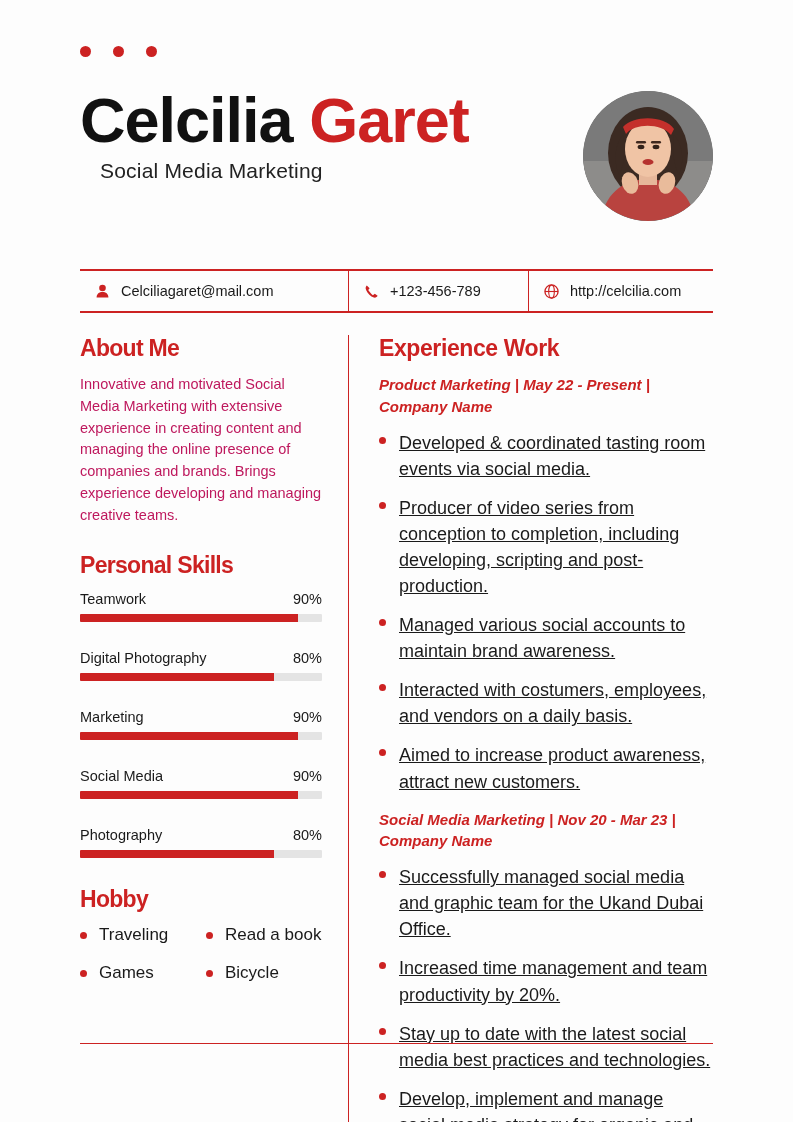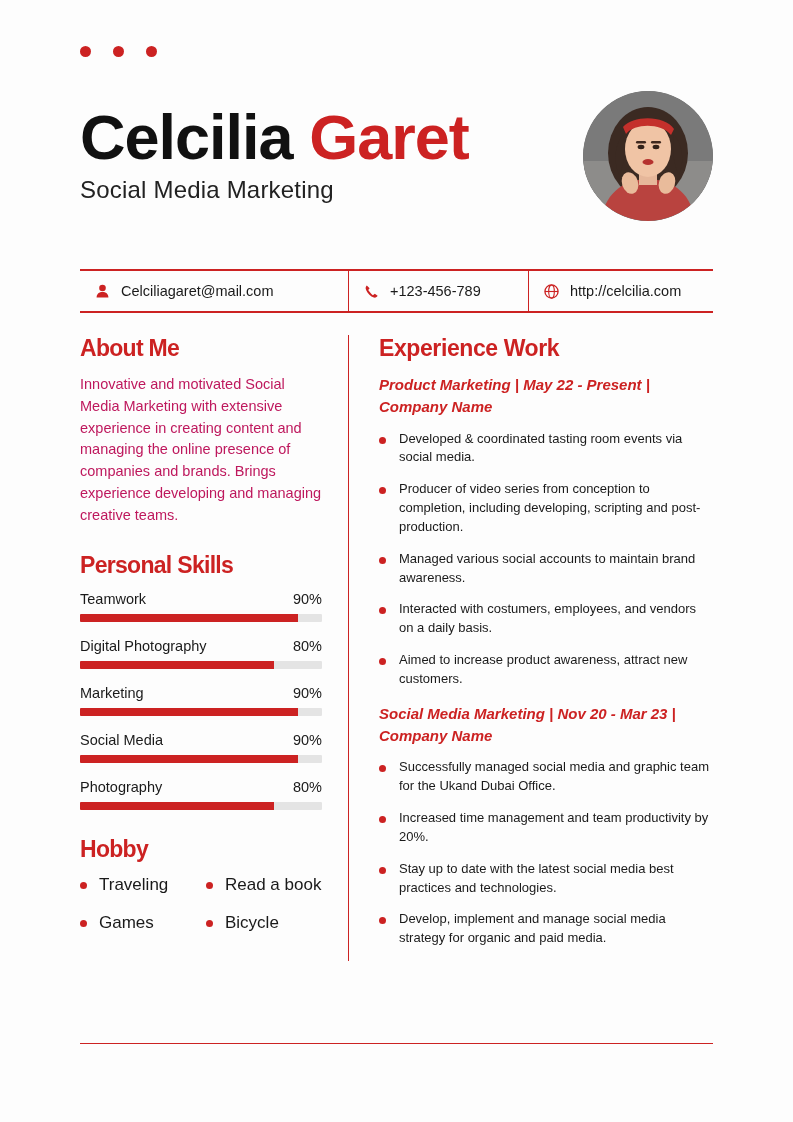--- a/index.html
+++ b/index.html
@@ -30,39 +30,40 @@
   .dot {
     width: 11px;
     height: 11px;
     border-radius: 50%;
     background: #cc2222;
   }
 
   
   .header {
     display: flex;
-    align-items: center;
+    align-items: flex-start;
     justify-content: space-between;
     margin-top: 24px;
   }
   .name-block { padding-top: 6px; }
   .name {
     font-size: 63px;
     font-weight: 700;
     letter-spacing: -1px;
     line-height: 1.05;
     white-space: nowrap;
   }
   .name .first { color: #111111; }
   .name .last { color: #cc2222; }
   .role {
-    font-size: 24px;
+    font-size: 21px;
     color: #222222;
     margin-top: 6px;
     letter-spacing: 0.2px;
+    margin-left: 20px;
   }
 
   
   .avatar-wrap {
     width: 130px;
     height: 130px;
     border-radius: 50%;
     overflow: hidden;
     flex: none;
     margin-top: 10px;
@@ -117,21 +118,21 @@
   .sec-title.tight { letter-spacing: -0.7px; }
 
   .about-text {
     font-size: 14.5px;
     line-height: 1.5;
     color: #be185d;
   }
 
   
   .skills { margin-top: 26px; }
-  .skill { margin-bottom: 16px; }
+  .skill { margin-bottom: 28px; }
   .skill-head {
     display: flex;
     justify-content: space-between;
     font-size: 14.5px;
     margin-bottom: 7px;
     color: #1a1a1a;
   }
   .bar-track {
     height: 8px;
     background: #e4e4e4;
@@ -169,23 +170,24 @@
     font-style: italic;
     font-size: 15px;
     line-height: 1.45;
     font-weight: 600;
     margin-bottom: 12px;
   }
   .bullets { list-style: none; }
   .bullets li {
     display: flex;
     gap: 13px;
-    font-size: 13px;
+    font-size: 18px;
     line-height: 1.45;
     margin-bottom: 13px;
+    text-decoration: underline;
   }
   .bullets li .b-dot {
     width: 7px; height: 7px; border-radius: 50%;
     background: #cc2222; flex: none; margin-top: 7px;
   }
   .job2 { margin-top: 14px; }
 
   
   .bottom-rule {
     position: absolute;

